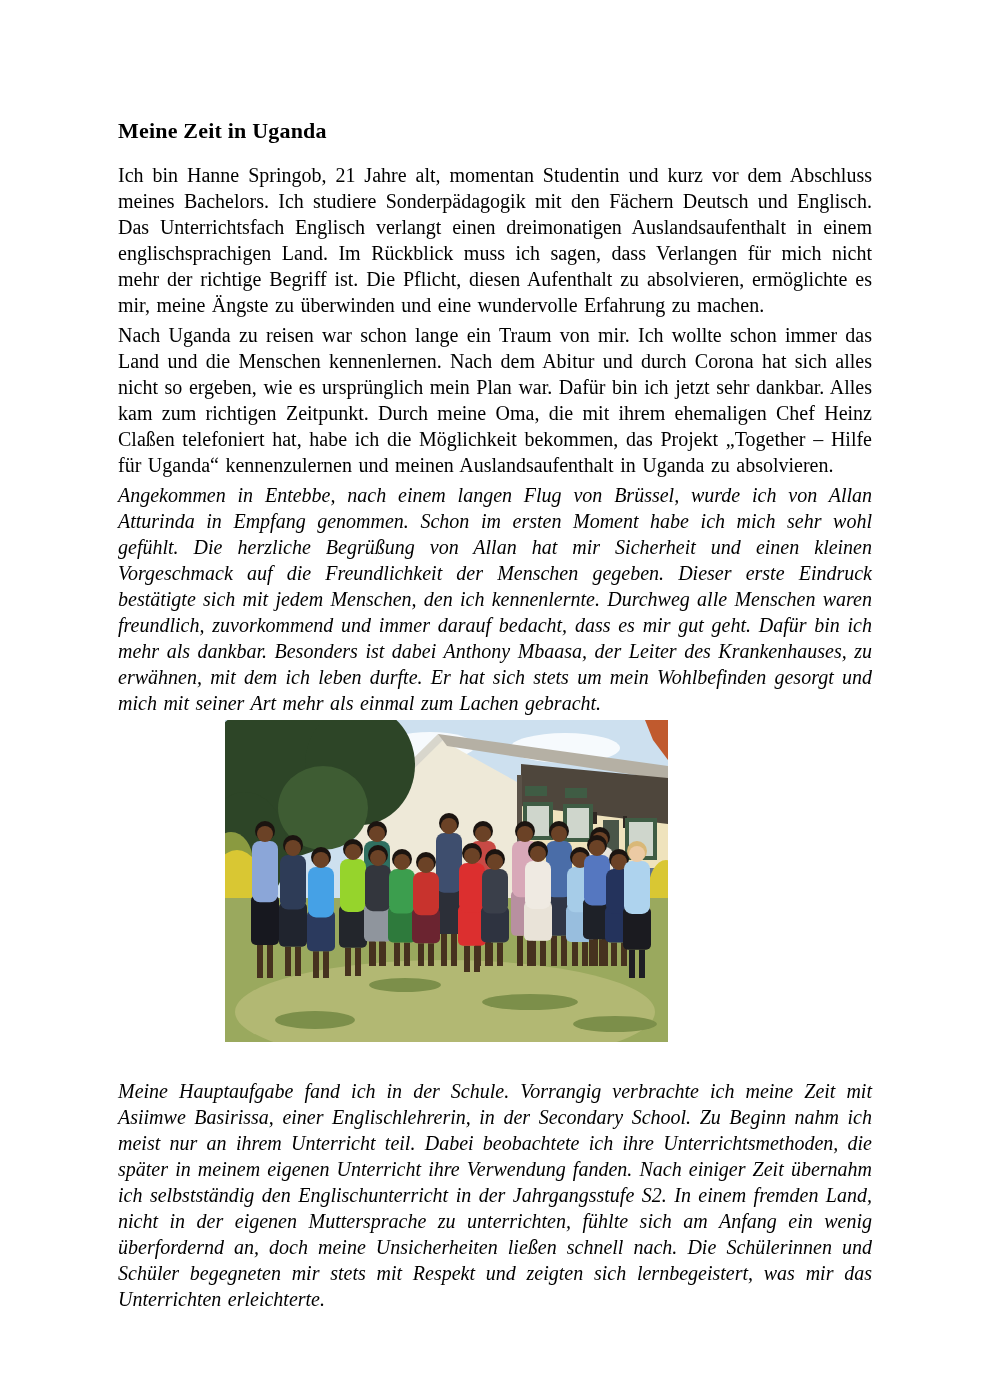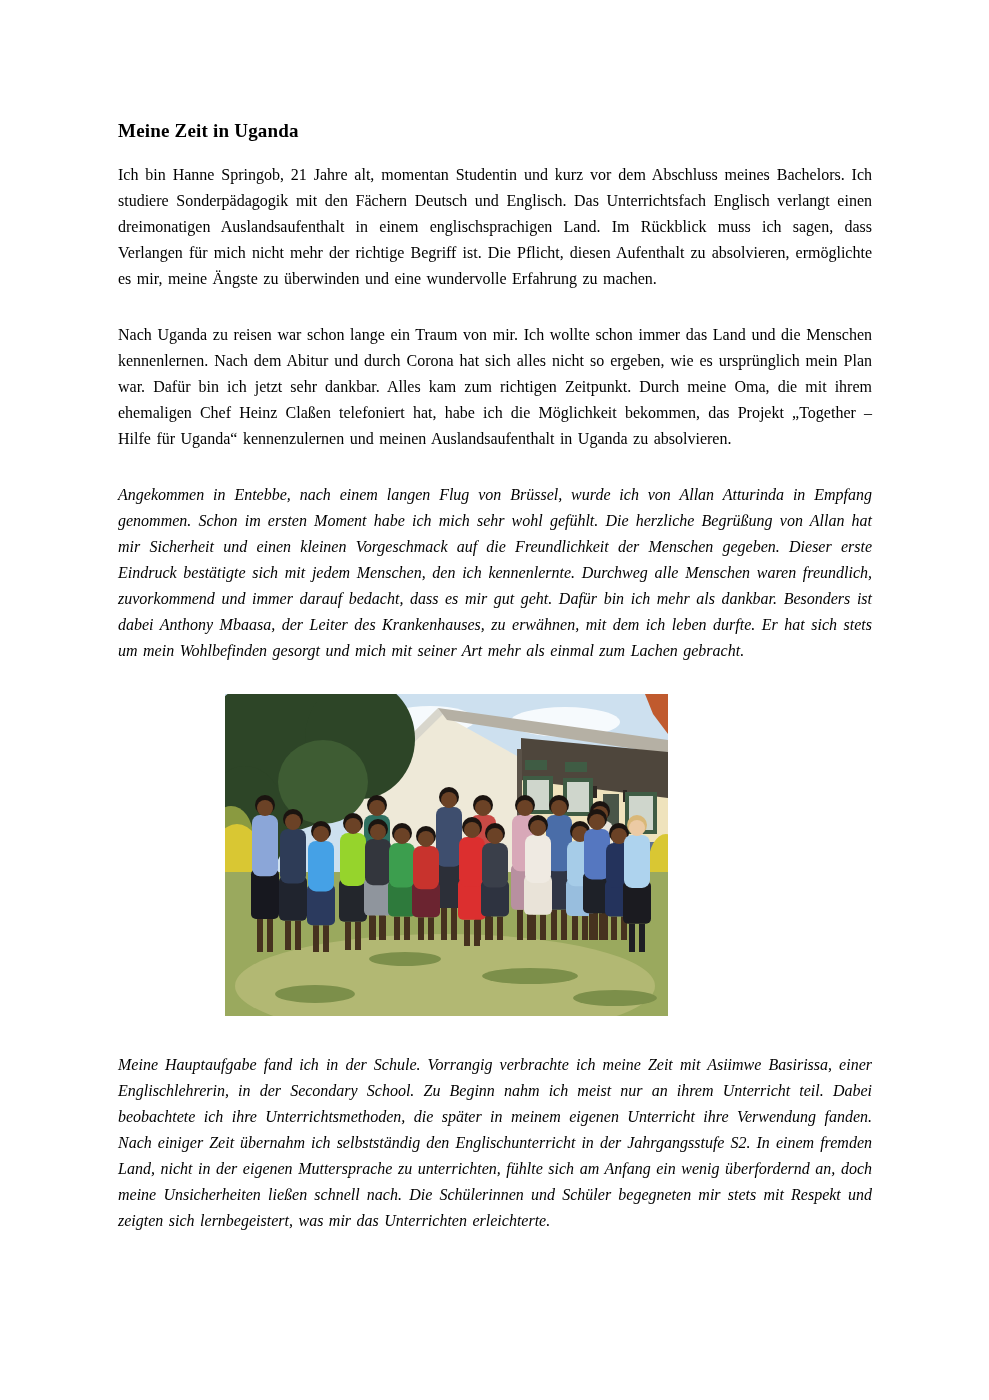--- a/index.html
+++ b/index.html
@@ -7,28 +7,28 @@
     position:relative;
     width:989px;height:1400px;
     background:#ffffff;
     box-sizing:border-box;
     padding:117px 117px 0 118px;
     font-family:"Liberation Serif", serif;
     color:#000;
     overflow:hidden;
   }
   h1.doc-title{
-    font-size:19px;
+    font-size:22px;
     line-height:27px;
     font-weight:bold;
     margin:0 0 18px 0;
     letter-spacing:0.2px;
   }
   p.body-par{
-    font-size:16px;
+    font-size:20px;
     line-height:26px;
     text-align:justify;
     margin:0 0 4px 0;
     word-spacing:1.5px;
   }
   p.p-six{min-height:156px;}
   p.p-eight{min-height:208px;font-style:italic;}
   figure.photo{
     margin:0 0 36px 107px;
     padding:0;

